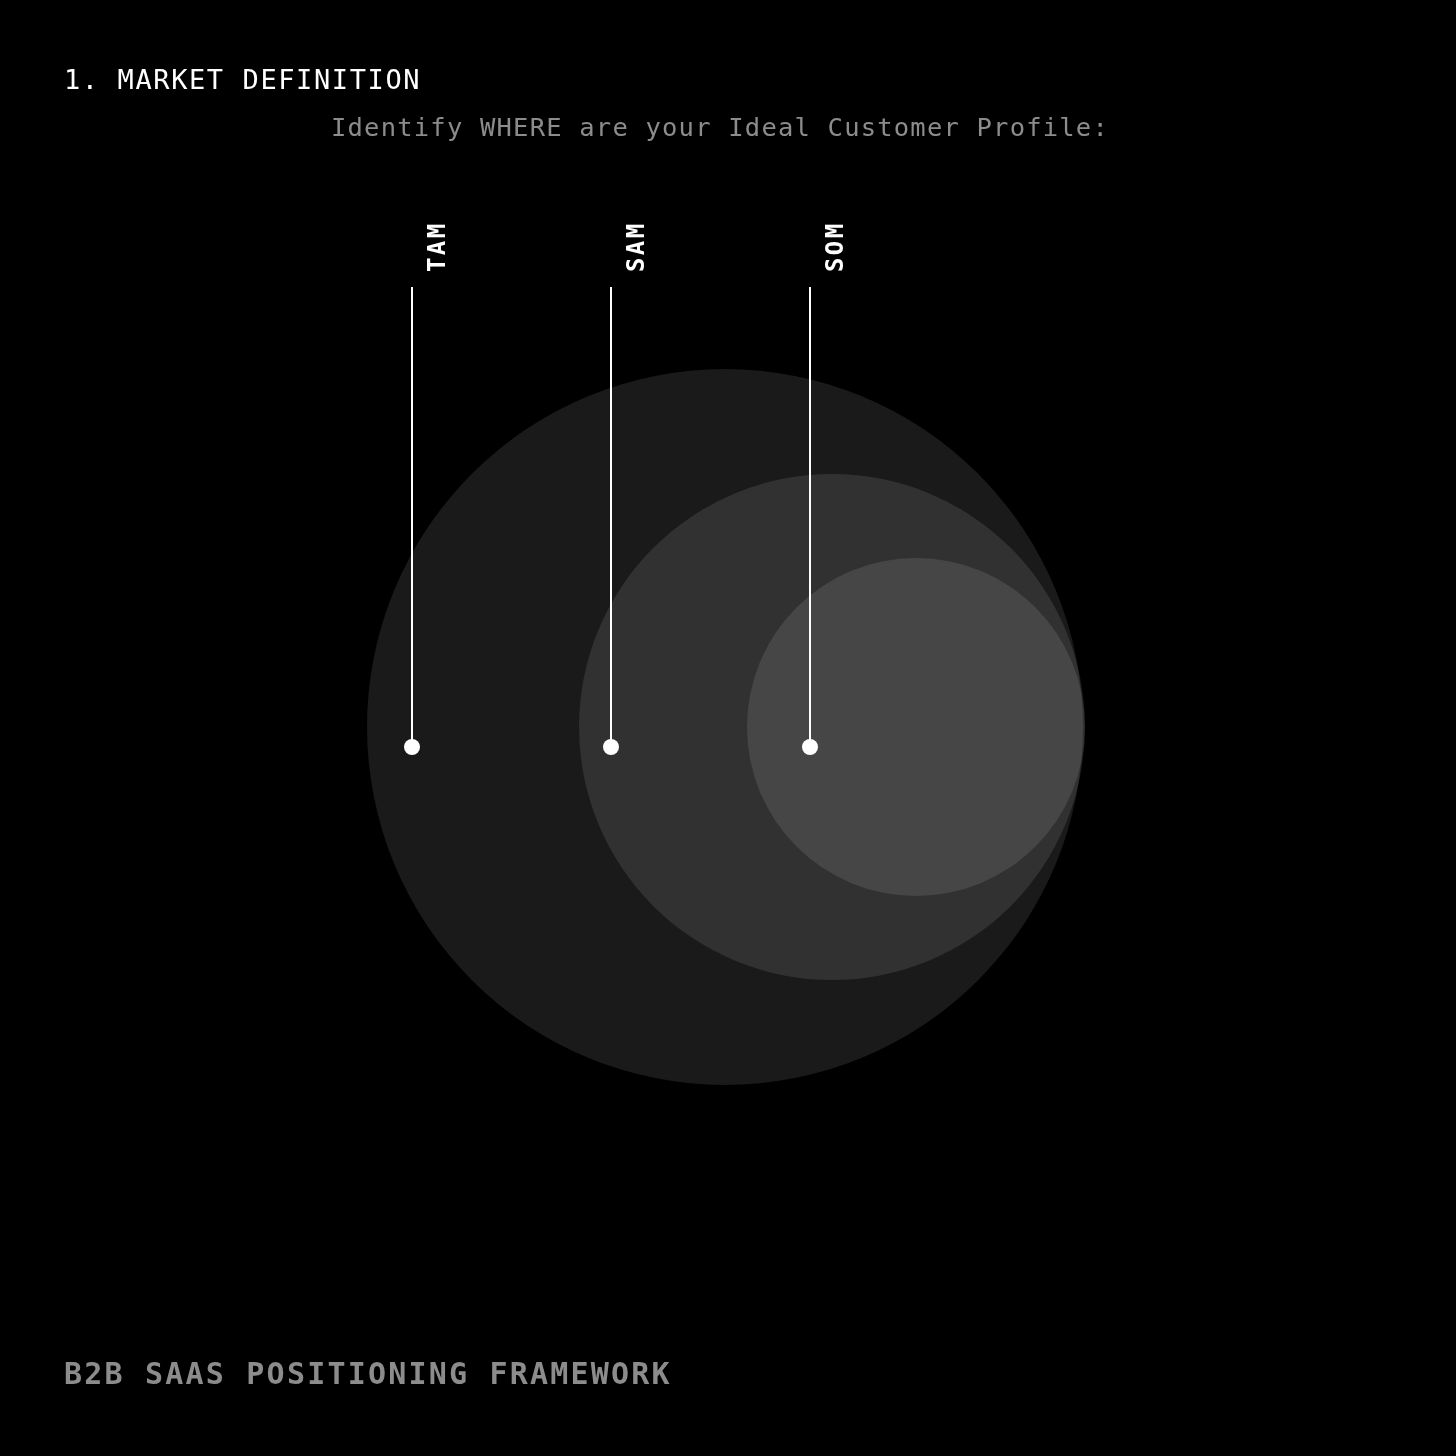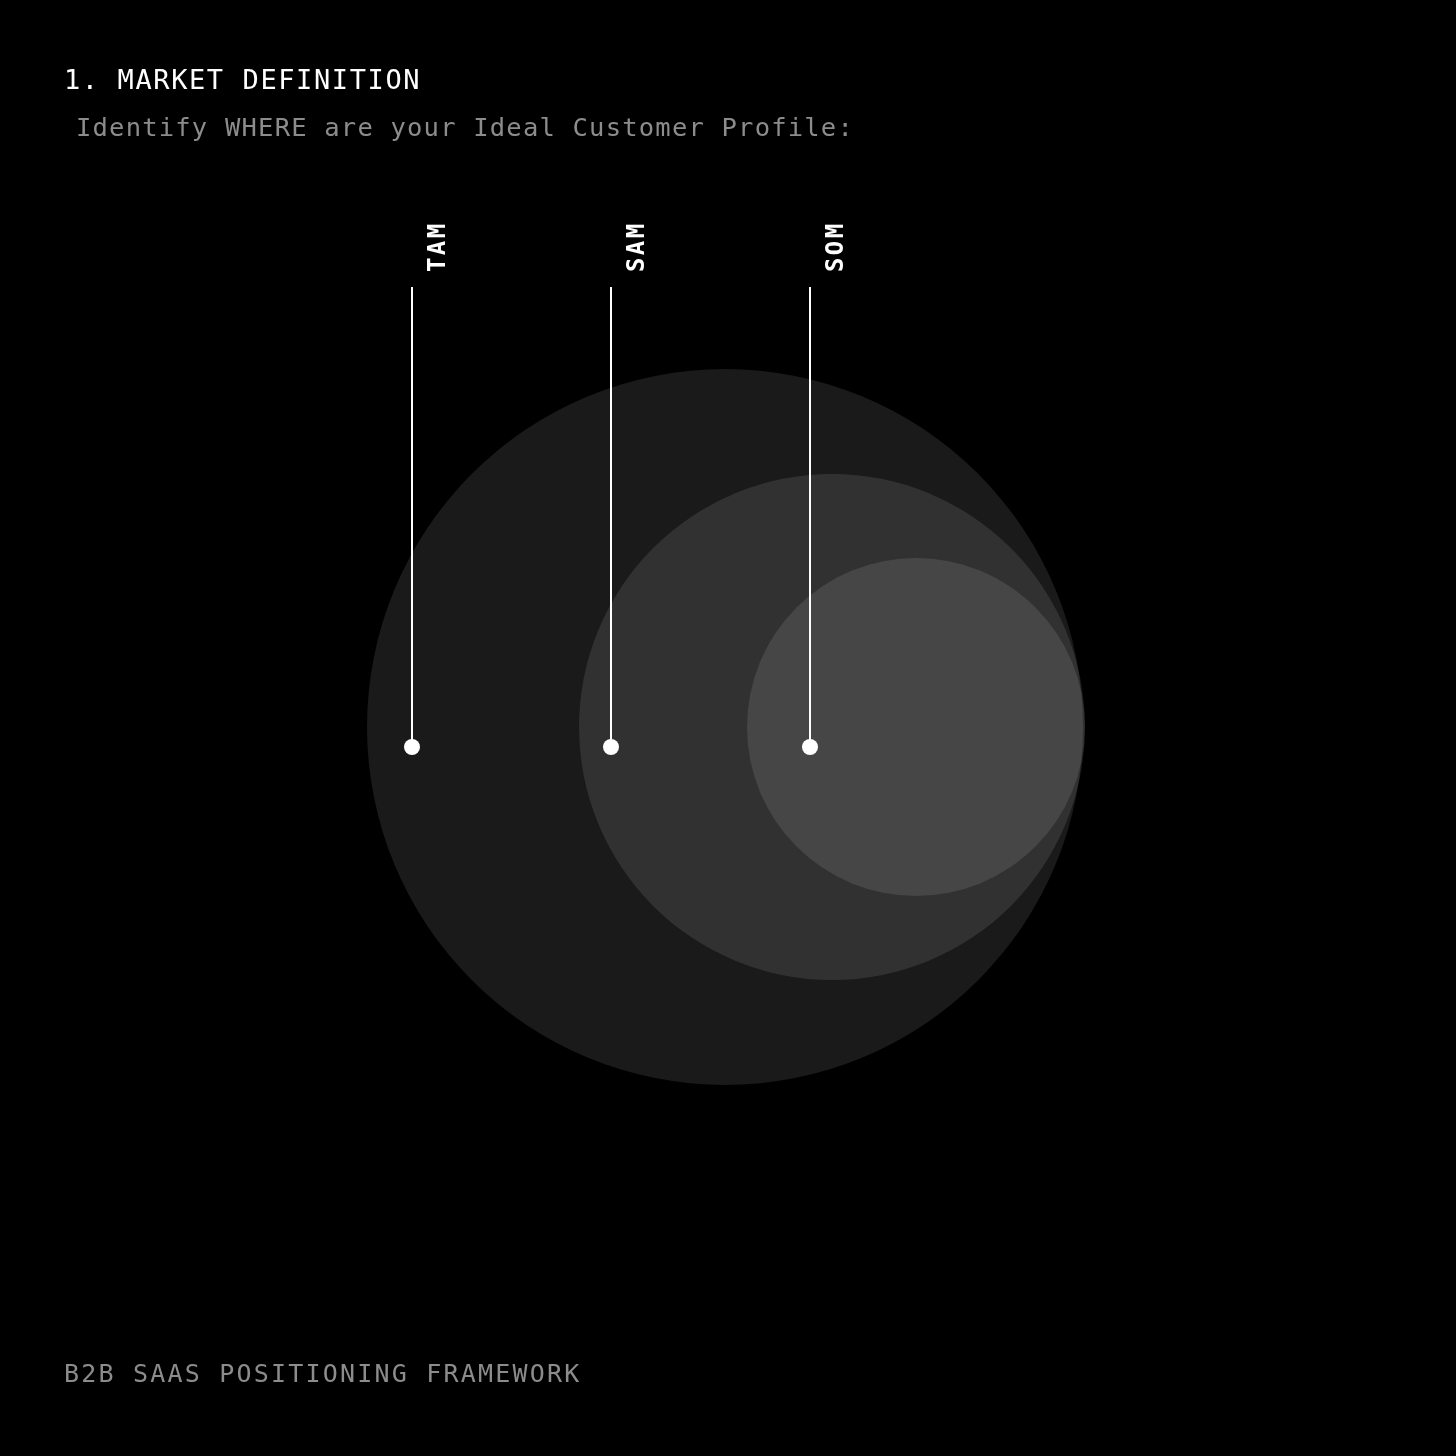--- a/index.html
+++ b/index.html
@@ -43,20 +43,21 @@
     white-space: pre;
   }
   #page-subtitle {
     font-size: 25.5px;
     line-height: 34px;
     font-weight: 400;
     color: #8c8c8c;
     letter-spacing: 1.2px;
     margin: 12px 0 0 12px;
     white-space: pre;
+    text-align: center;
   }
 
   
   #diagram {
     position: absolute;
     left: 0;
     top: 0;
     width: 1456px;
     height: 1456px;
   }
@@ -93,23 +94,23 @@
     white-space: pre;
     transform-origin: 0 0;
     transform: rotate(-90deg);
   }
 
   
   #footer-caption {
     position: absolute;
     left: 64px;
     top: 1358px;
-    font-size: 25px;
+    font-size: 30px;
     line-height: 32px;
-    font-weight: 400;
+    font-weight: 700;
     color: #8c8c8c;
     letter-spacing: 2.2px;
     white-space: pre;
     margin: 0;
   }
 </style>
 </head>
 <body>
 
 <div id="stage">

